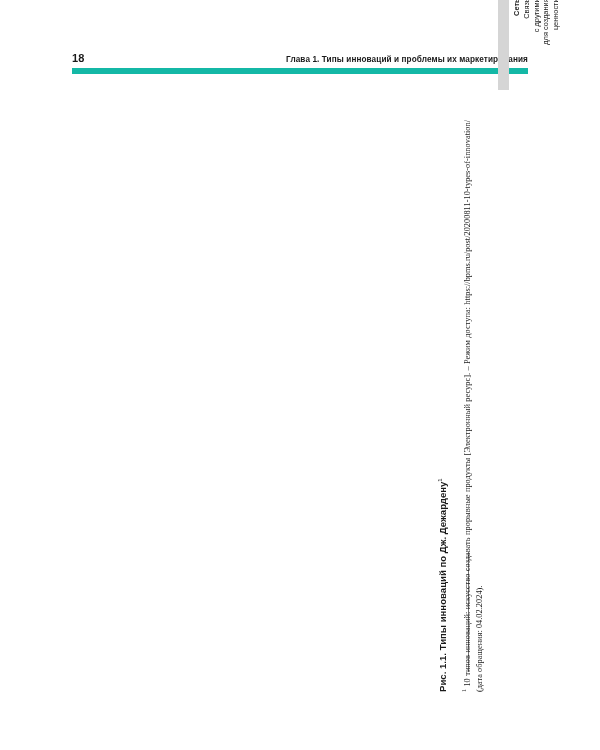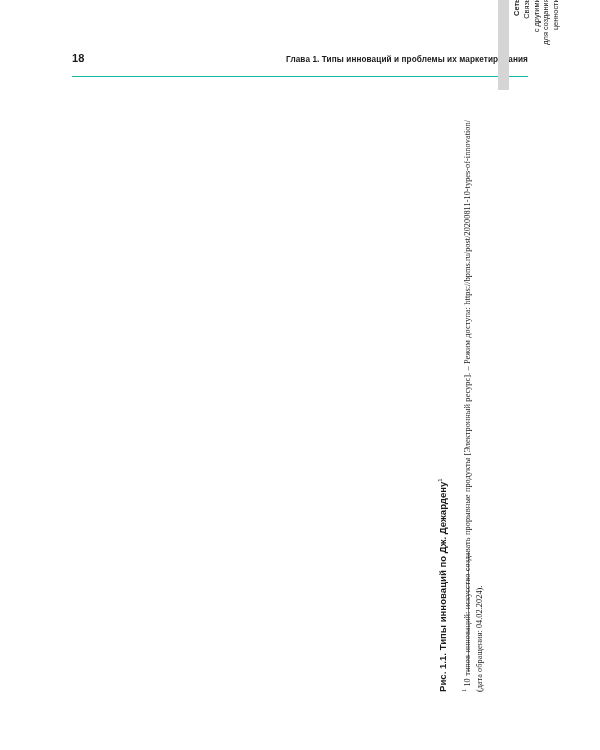--- a/index.html
+++ b/index.html
@@ -10,22 +10,22 @@
     color:#1a1a1a;
     overflow:hidden;
     position:relative;
   }
 
   
   .header{
     position:absolute;
     left:72px; top:52px; width:456px;
     display:flex; align-items:flex-end; justify-content:space-between;
-    padding-bottom:12px;
-    border-bottom:1px solid #14b8a6;
+    padding-bottom:4px;
+    border-bottom:6px solid #14b8a6;
   }
   .folio{font-size:11px;font-weight:bold;letter-spacing:.2px;}
   .runhead{font-size:8.2px;font-weight:bold;letter-spacing:.1px;}
 
   
   .stage{
     position:absolute;
     left:0; top:0;
     width:600px; height:750px;
   }

